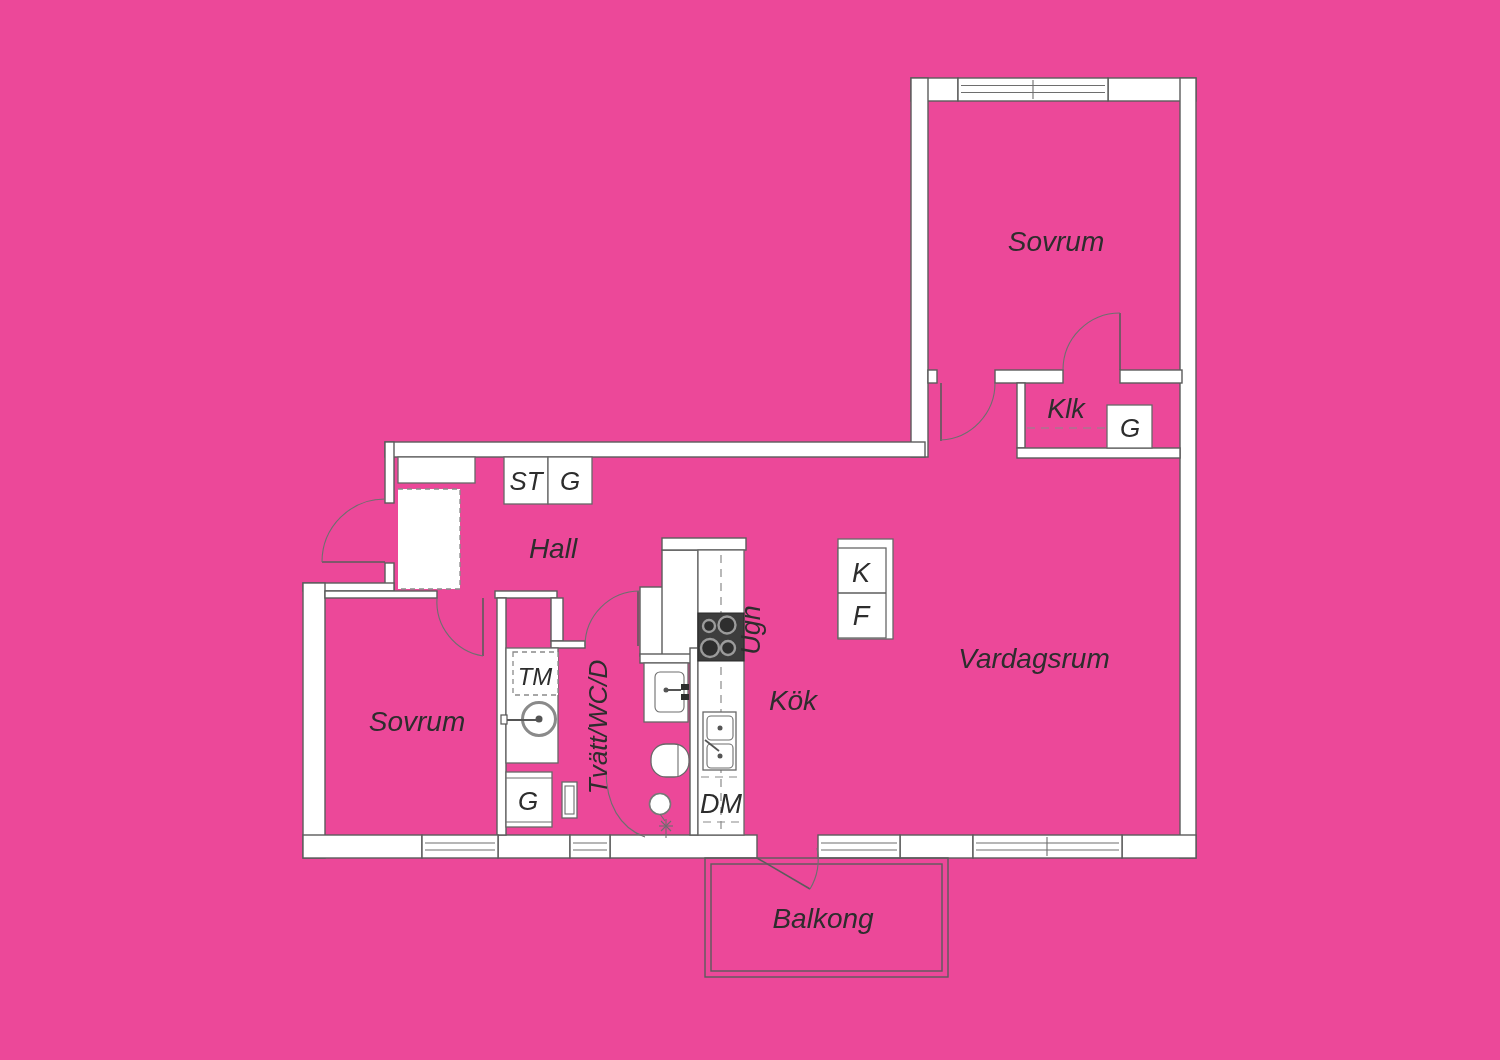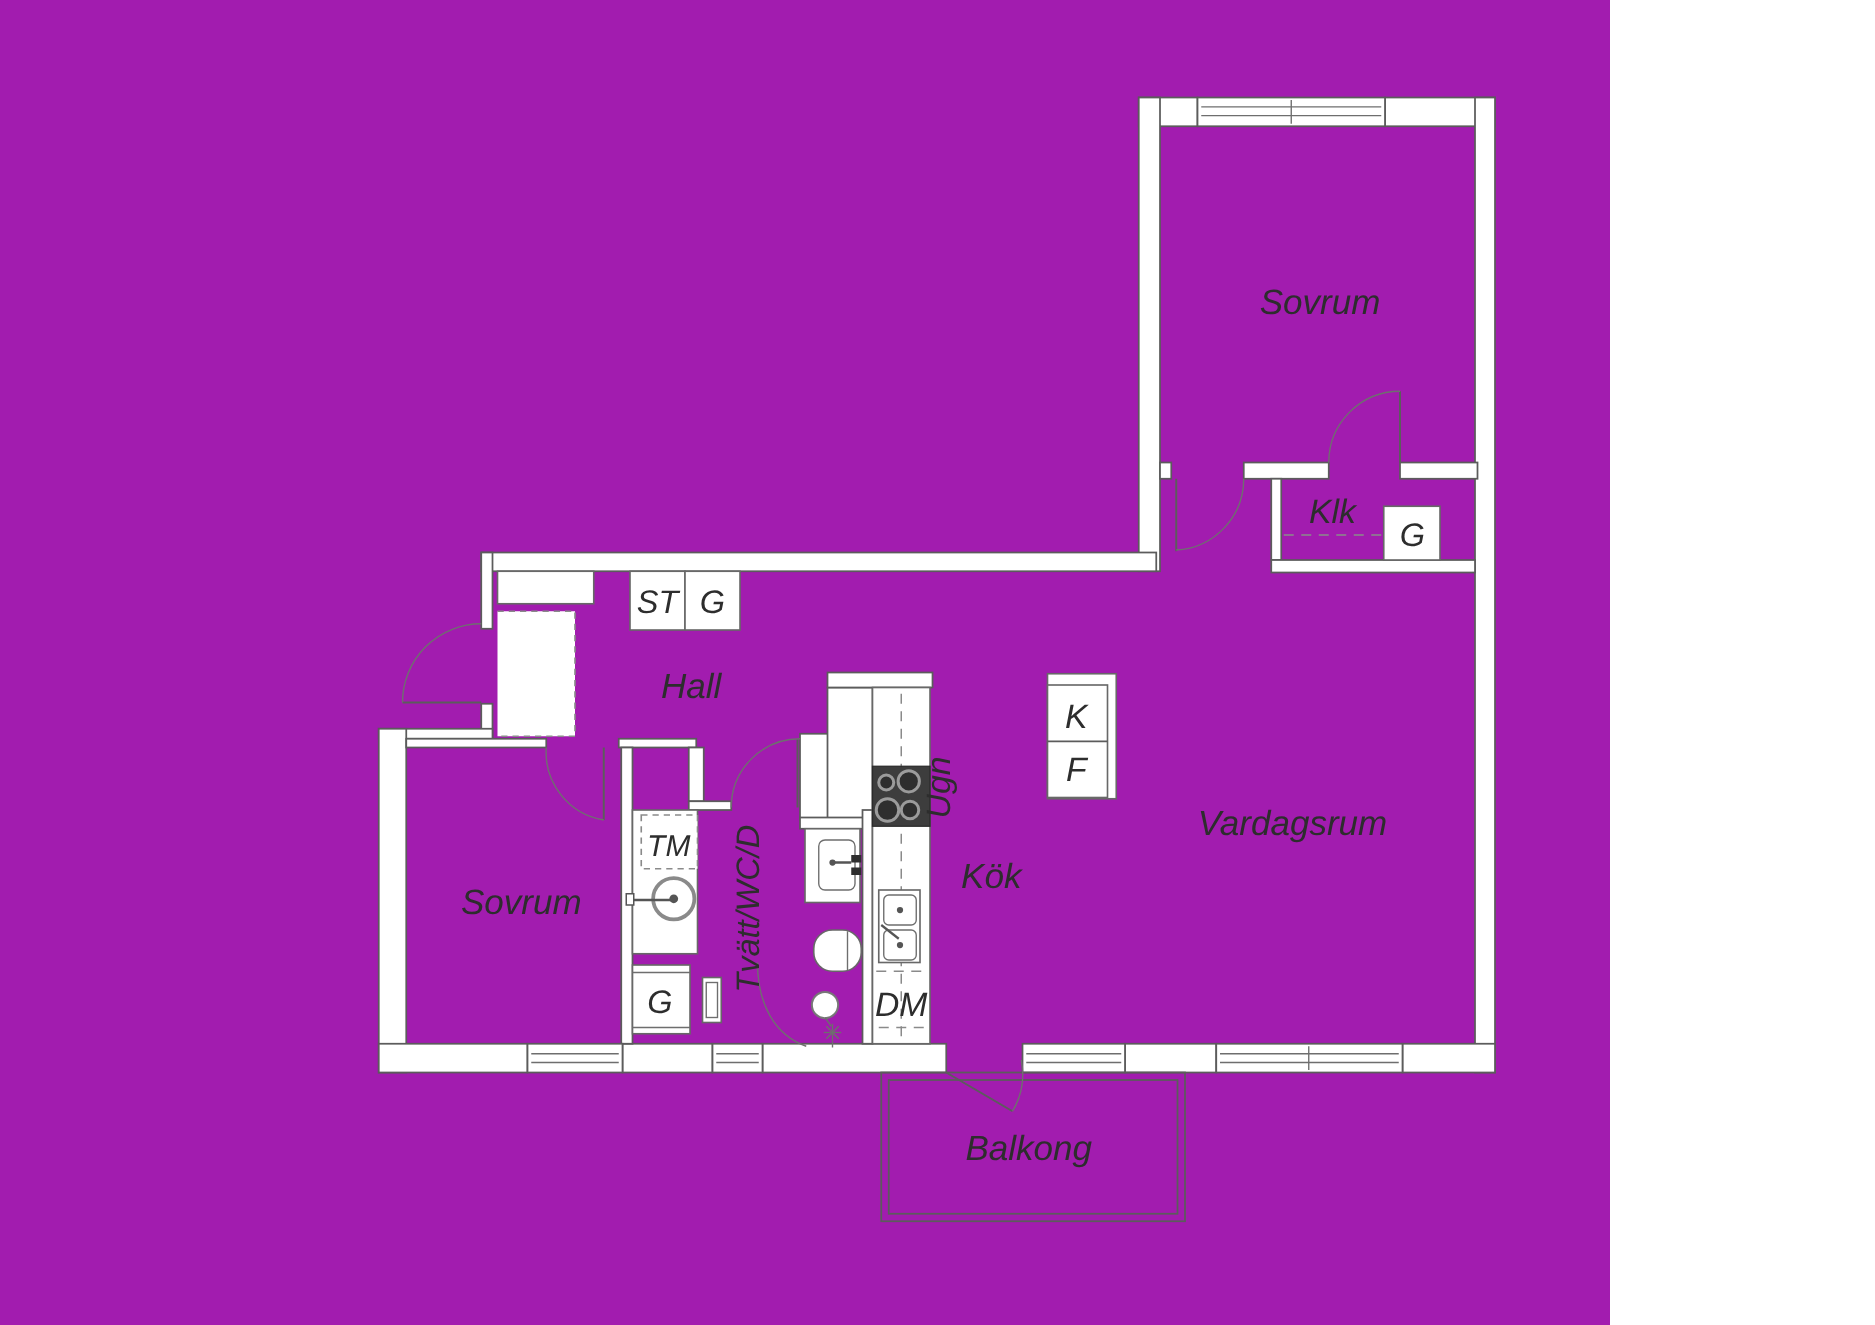--- a/index.html
+++ b/index.html
@@ -1,16 +1,16 @@
 <!DOCTYPE html>
 <html><head>
 <meta charset="utf-8">
 <style>
   html,body{margin:0;padding:0;background:#fff;}
-  .page{width:1288px;height:1060px;background:#a21caf;position:relative;font-family:"Liberation Sans",sans-serif;}
+  .page{width:1500px;height:1060px;background:#ec4899;position:relative;font-family:"Liberation Sans",sans-serif;}
   svg{display:block}
   .w   {fill:#ffffff;stroke:#5c5c5c;stroke-width:1.4;}
   .fix {fill:#ffffff;stroke:#686868;stroke-width:1.3;}
   .ln  {stroke:#5c5c5c;stroke-width:1.4;fill:none;}
   .thin{stroke:#6e6e6e;stroke-width:1.1;fill:none;}
   .dash{stroke:#8a8a8a;stroke-width:1.2;fill:none;stroke-dasharray:8 6;}
   .dash2{stroke:#8a8a8a;stroke-width:1.3;fill:#ffffff;stroke-dasharray:5 4;}
   .arc {stroke:#6f6f6f;stroke-width:1.1;fill:none;}
   .leaf{stroke:#5c5c5c;stroke-width:1.6;fill:none;}
   .lbl {font-family:"Liberation Sans",sans-serif;font-style:italic;fill:#2d2d2d;text-anchor:middle;}

